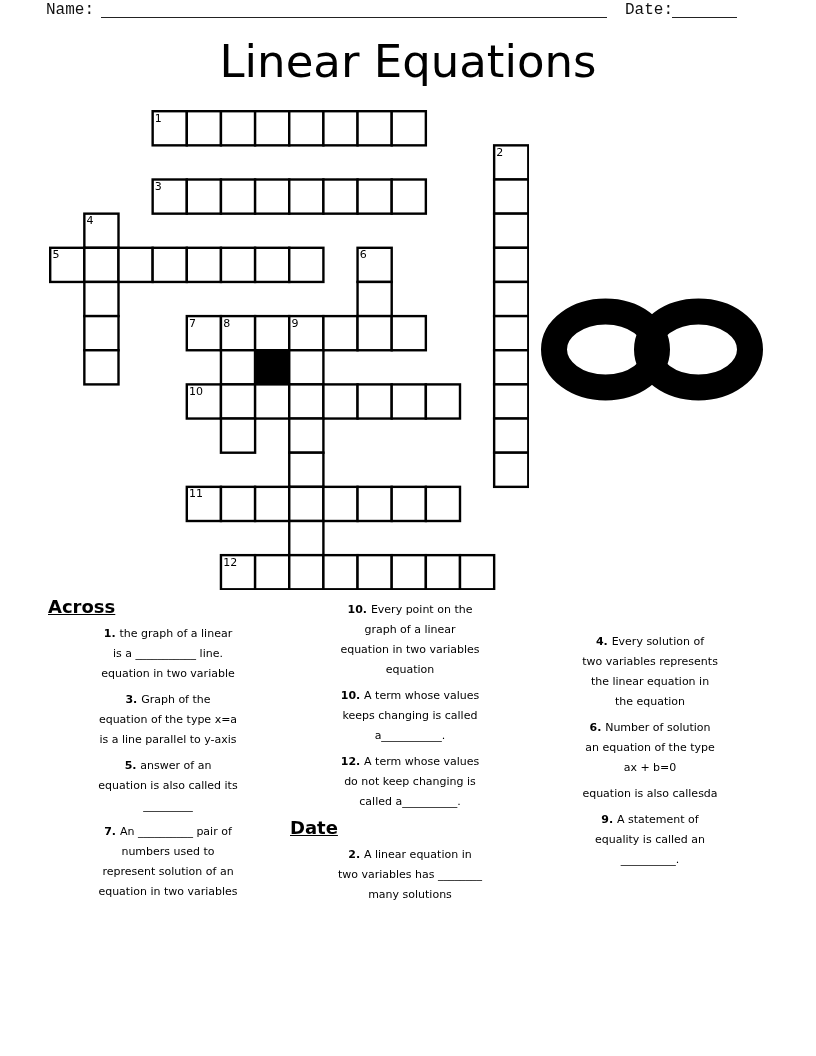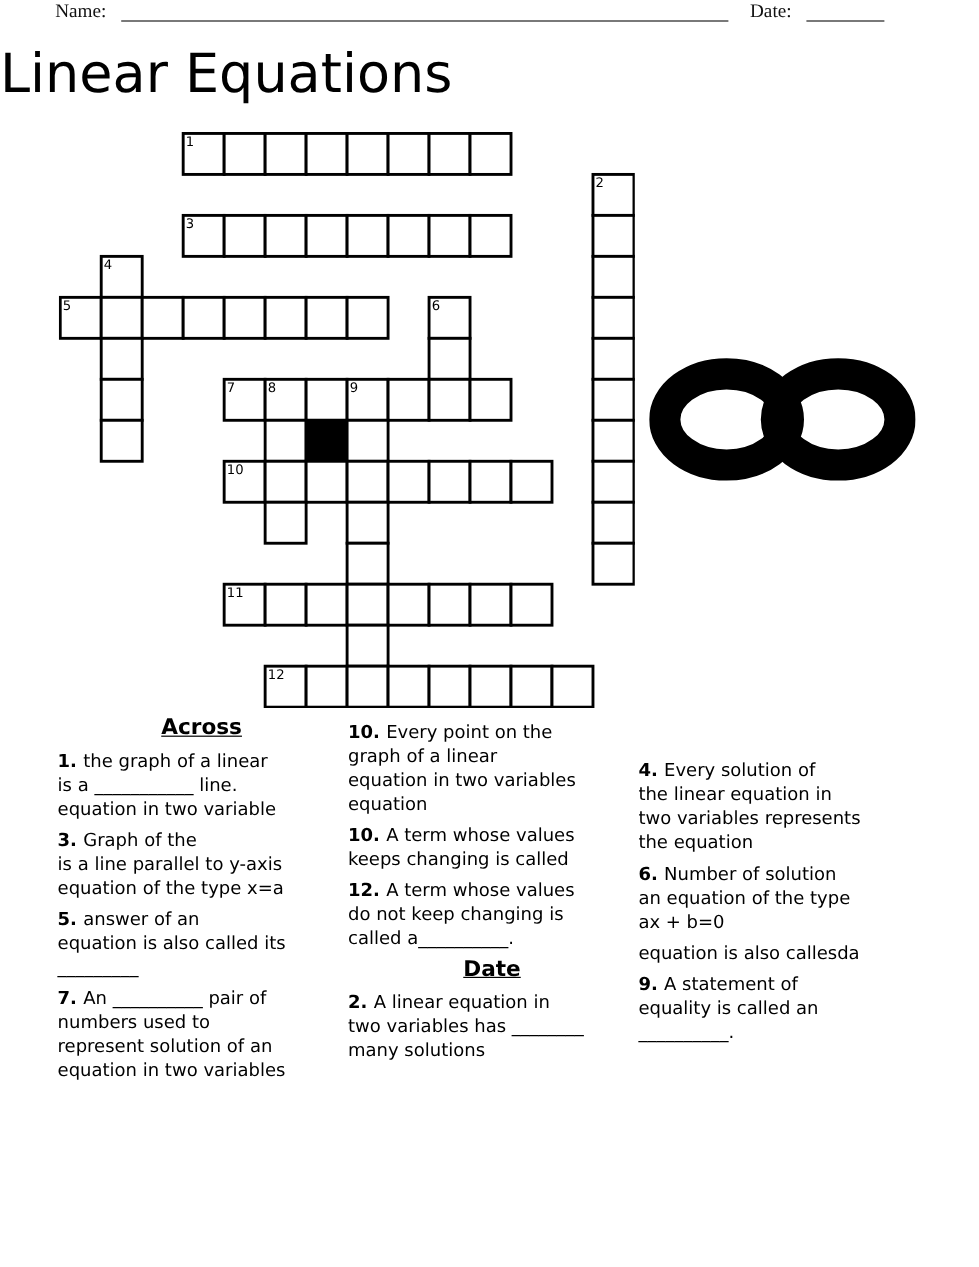--- a/index.html
+++ b/index.html
@@ -1,45 +1,45 @@
 <!DOCTYPE html>
 <html><head>
 <meta charset="utf-8">
 <style>
   html,body{margin:0;padding:0;background:#fff;}
   body{width:816px;height:1056px;position:relative;font-family:"DejaVu Sans",sans-serif;color:#000;overflow:hidden;}
 
   
-  .hdr-label{position:absolute;font-family:Liberation Serif, serif;font-size:16px;color:#111;}
+  .hdr-label{position:absolute;font-family:Liberation Mono, monospace;font-size:16px;color:#111;}
   .hdr-line{position:absolute;height:16px;border-bottom:1.6px solid #222;}
   #name-label{left:46px;top:1px;}
   #name-line{left:101px;top:1px;width:506px;}
   #date-label{left:625px;top:1px;}
   #date-line{left:672px;top:1px;width:65px;}
 
   
-  #title{position:absolute;left:0;top:36px;width:816px;
+  #title{position:absolute;left:0;top:36px;width:816px;text-align:center;
          font-size:45px;line-height:52px;font-weight:normal;letter-spacing:0;}
 
   
   #grid{position:absolute;left:49px;top:110px;}
   #grid text{font-family:"DejaVu Sans",sans-serif;font-size:11px;fill:#000;}
 
   
   #infinity{position:absolute;left:541px;top:298px;}
 
   
   .clue-col{position:absolute;top:597px;padding-top:3px;}
   #clue-col-0{left:48px;width:240px;padding-top:0;}
   #clue-col-1{left:290px;width:240px;}
   #clue-col-2{left:532px;width:236px;margin-top:32px;}
   .clue-heading{font-size:18px;font-weight:bold;text-decoration:underline;
-                line-height:20px;margin:0 0 7px 0;text-align:center;}
+                line-height:20px;margin:0 0 7px 0;}
   .clue{margin:0 0 6px 0;}
-  .clue-line{font-size:15px;line-height:20px;white-space:nowrap;}
+  .clue-line{font-size:11px;line-height:20px;white-space:nowrap;text-align:center;}
   .clue-line b{font-weight:bold;}
 </style>
 </head>
 <body>
 
 <span class="hdr-label" id="name-label">Name:</span>
 <span class="hdr-line" id="name-line"></span>
 <span class="hdr-label" id="date-label">Date:</span>
 <span class="hdr-line" id="date-line"></span>
 
@@ -145,22 +145,22 @@
 
 <div class="clue-col" id="clue-col-0">
     <div class="clue-heading">Across</div>
     <div class="clue">
       <div class="clue-line"><b>1. </b>the graph of a linear</div>
       <div class="clue-line">is a ___________ line.</div>
       <div class="clue-line">equation in two variable</div>
     </div>
     <div class="clue">
       <div class="clue-line"><b>3. </b>Graph of the</div>
+      <div class="clue-line">equation of the type x=a</div>
       <div class="clue-line">is a line parallel to y-axis</div>
-      <div class="clue-line">equation of the type x=a</div>
     </div>
     <div class="clue">
       <div class="clue-line"><b>5. </b>answer of an</div>
       <div class="clue-line">equation is also called its</div>
       <div class="clue-line">_________</div>
     </div>
     <div class="clue">
       <div class="clue-line"><b>7. </b>An __________ pair of</div>
       <div class="clue-line">numbers used to</div>
       <div class="clue-line">represent solution of an</div>
@@ -170,38 +170,39 @@
 <div class="clue-col" id="clue-col-1">
     <div class="clue">
       <div class="clue-line"><b>10. </b>Every point on the</div>
       <div class="clue-line">graph of a linear</div>
       <div class="clue-line">equation in two variables</div>
       <div class="clue-line">equation</div>
     </div>
     <div class="clue">
       <div class="clue-line"><b>10. </b>A term whose values</div>
       <div class="clue-line">keeps changing is called</div>
+      <div class="clue-line">a___________.</div>
     </div>
     <div class="clue">
       <div class="clue-line"><b>12. </b>A term whose values</div>
       <div class="clue-line">do not keep changing is</div>
       <div class="clue-line">called a__________.</div>
     </div>
     <div class="clue-heading">Date</div>
     <div class="clue">
       <div class="clue-line"><b>2. </b>A linear equation in</div>
       <div class="clue-line">two variables has ________</div>
       <div class="clue-line">many solutions</div>
     </div>
   </div>
 <div class="clue-col" id="clue-col-2">
     <div class="clue">
       <div class="clue-line"><b>4. </b>Every solution of</div>
+      <div class="clue-line">two variables represents</div>
       <div class="clue-line">the linear equation in</div>
-      <div class="clue-line">two variables represents</div>
       <div class="clue-line">the equation</div>
     </div>
     <div class="clue">
       <div class="clue-line"><b>6. </b>Number of solution</div>
       <div class="clue-line">an equation of the type</div>
       <div class="clue-line">ax + b=0</div>
     </div>
     <div class="clue">
       <div class="clue-line">equation is also callesda</div>
     </div>

